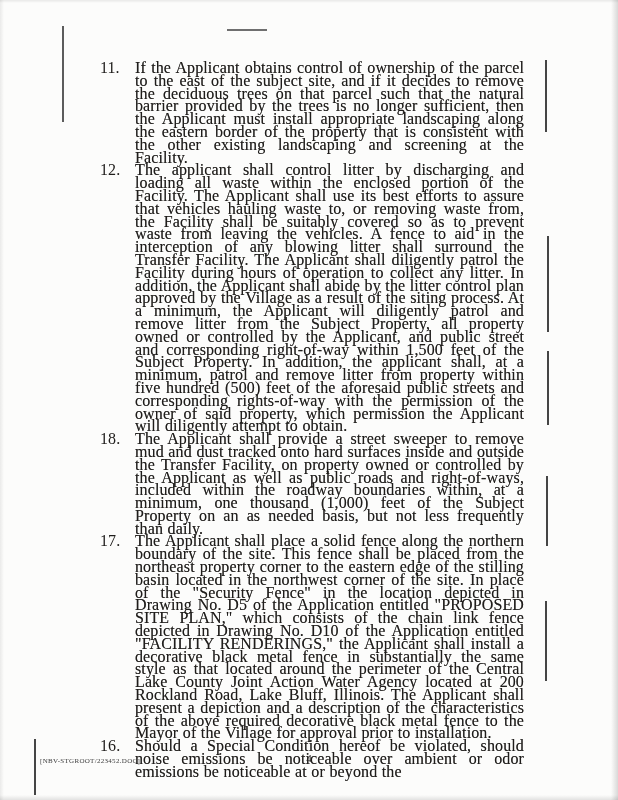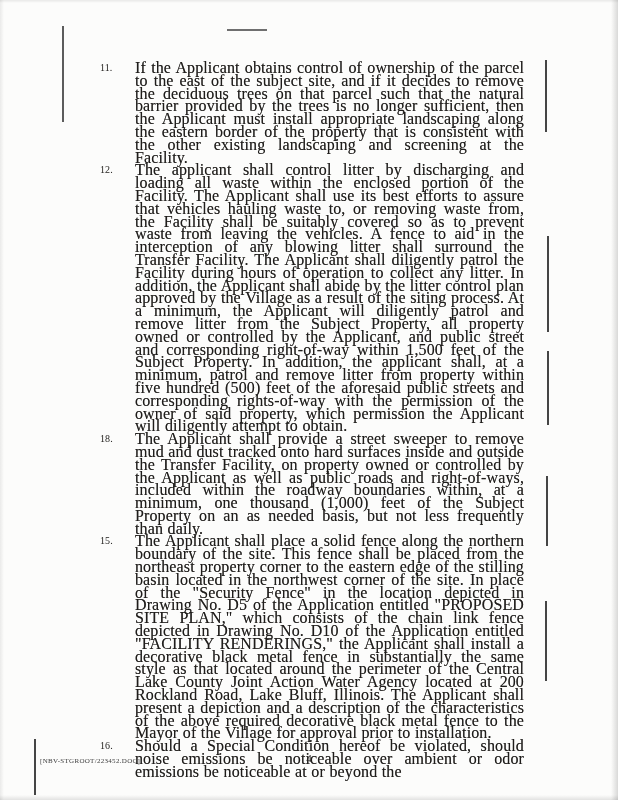--- a/index.html
+++ b/index.html
@@ -49,21 +49,21 @@
     top: 62px;
     width: 424px;
   }
   .item {
     display: flex;
     align-items: flex-start;
   }
   .num {
     flex: 0 0 35px;
     width: 35px;
-    font-size: 10px;
+    font-size: 16px;
     line-height: 12.8px;
     letter-spacing: 0.1px;
     font-family: Liberation Serif, serif;
   }
   .body-text {
     flex: 1;
     font-size: 16px;
     line-height: 12.8px;
     text-align: justify;
     letter-spacing: 0.12px;
@@ -119,21 +119,21 @@
       <div class="body-text">The applicant shall control litter by discharging and loading all waste within the enclosed portion of the Facility.  The Applicant shall use its best efforts to assure that vehicles hauling waste to, or removing waste from, the Facility shall be suitably covered so as to prevent waste from leaving the vehicles.  A fence to aid in the interception of any blowing litter shall surround the Transfer Facility.  The Applicant shall diligently patrol the Facility during hours of operation to collect any litter.  In addition, the Applicant shall abide by the litter control plan approved by the Village as a result of the siting process.  At a minimum, the Applicant will diligently patrol and remove litter from the Subject Property, all property owned or controlled by the Applicant, and public street and corresponding right-of-way within 1,500 feet of the Subject Property. In addition, the applicant shall, at a minimum, patrol and remove litter from property within five hundred (500) feet of the aforesaid public streets and corresponding rights-of-way with the permission of the owner of said property, which permission the Applicant will diligently attempt to obtain.</div>
     </div>
 
     <div class="item">
       <span class="num">18.</span>
       <div class="body-text">The Applicant shall provide a street sweeper to remove mud and dust tracked onto hard surfaces inside and outside the Transfer Facility, on property owned or controlled by the Applicant as well as public roads and right-of-ways, included within the roadway boundaries within, at a minimum, one thousand (1,000) feet of the Subject Property on an as needed basis, but not less frequently than daily.</div>
     </div>
 
 
     <div class="item">
-      <span class="num">15.</span>
+      <span class="num">17.</span>
       <div class="body-text">The Applicant shall place a solid fence along the northern boundary of the site.  This fence shall be placed from the northeast property corner to the eastern edge of the stilling basin located in the northwest corner of the site. In place of the "Security Fence" in the location depicted in Drawing No. D5 of the Application entitled "PROPOSED SITE PLAN," which consists of the chain link fence depicted in Drawing No. D10 of the Application entitled "FACILITY RENDERINGS," the Applicant shall install a decorative black metal fence in substantially the same style as that located around the perimeter of the Central Lake County Joint Action Water Agency located at 200 Rockland Road, Lake Bluff, Illinois.  The Applicant shall present a depiction and a description of the characteristics of the above required decorative black metal fence to the Mayor of the Village for approval prior to installation.</div>
     </div>
 
     <div class="item">
       <span class="num">16.</span>
       <div class="body-text">Should a Special Condition hereof be violated, should noise emissions be noticeable over ambient or odor emissions be noticeable at or beyond the</div>
     </div>
 
   </div>
 

